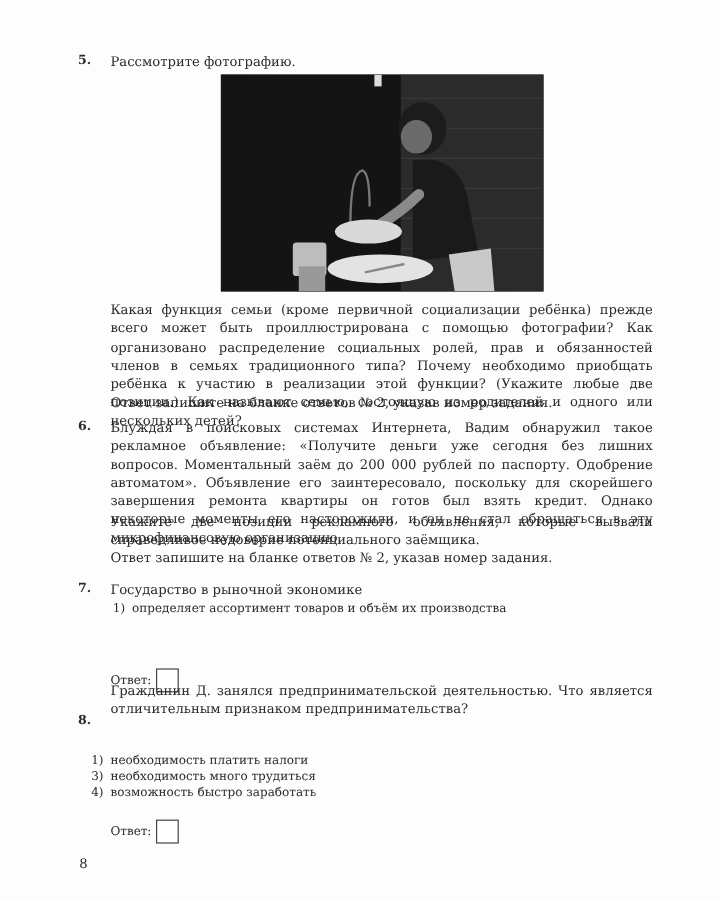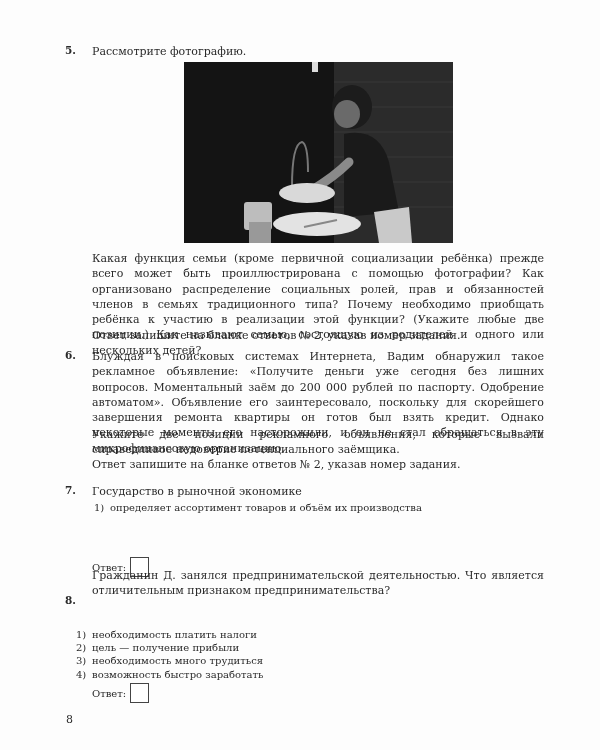--- a/index.html
+++ b/index.html
@@ -76,21 +76,20 @@
 </div>
 <div class="answer" style="top:557px;">
   <span>Ответ:</span>
   <span class="abox"></span>
 </div>
 
 <div class="qnum" style="top:594px;">8.</div>
 <div class="qtext" style="top:568px;">Гражданин Д. занялся предпринимательской деятельностью. Что является отличительным признаком предпринимательства?</div>
 <div class="abs" style="left:76px; top:628px;">
   <div class="opt"><span class="n">1)</span><span>необходимость платить налоги</span></div>
-  <div class="opt"><span class="n">2)</span><span>цель — получение прибыли</span></div>
   <div class="opt"><span class="n">3)</span><span>необходимость много трудиться</span></div>
   <div class="opt"><span class="n">4)</span><span>возможность быстро заработать</span></div>
 </div>
 <div class="answer" style="top:683px;">
   <span>Ответ:</span>
   <span class="abox"></span>
 </div>
 
 <div class="page-num">8</div>
 

